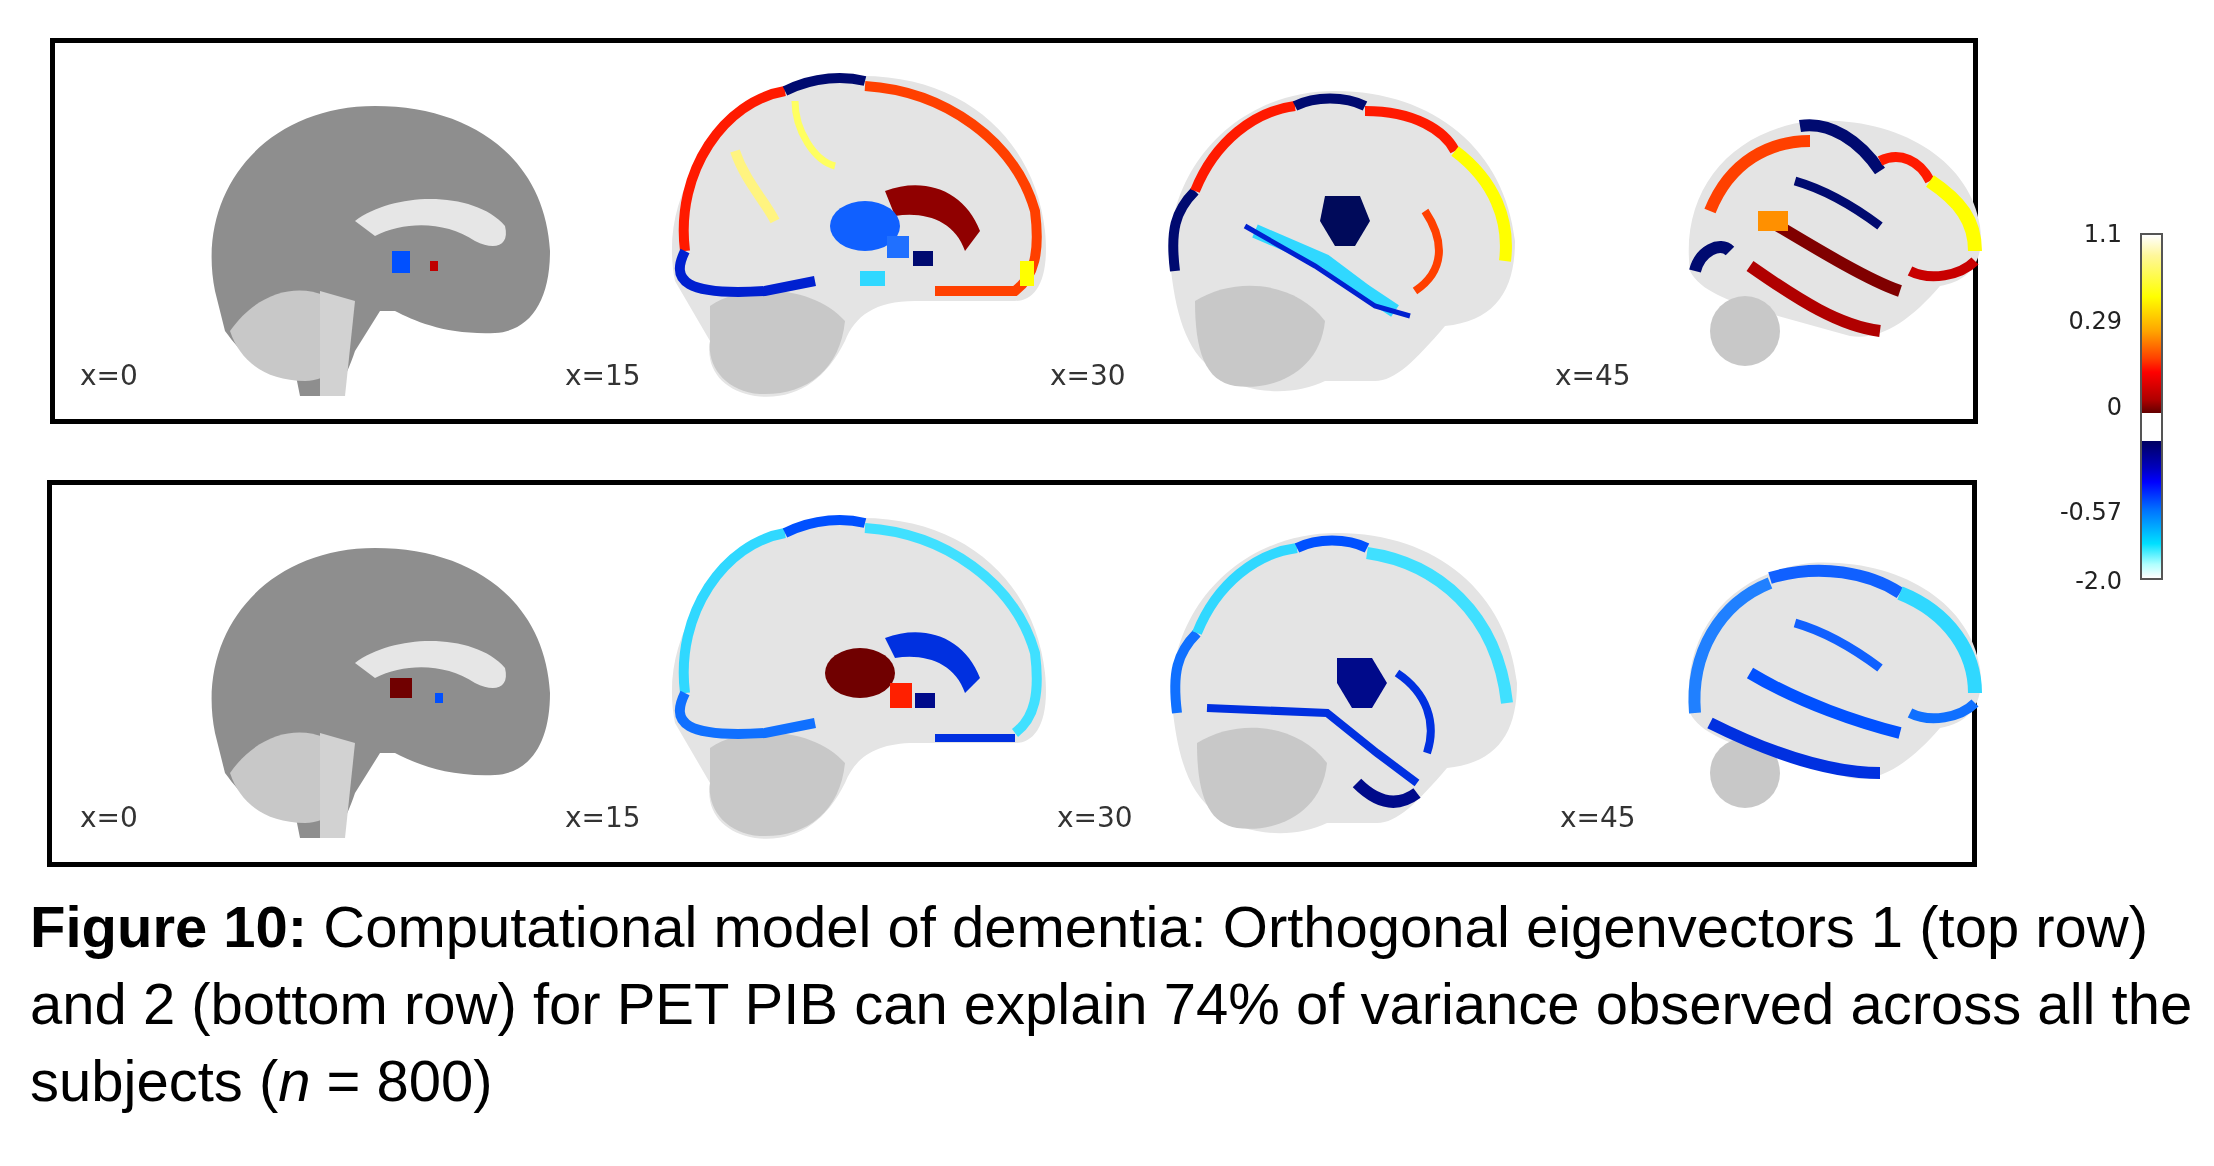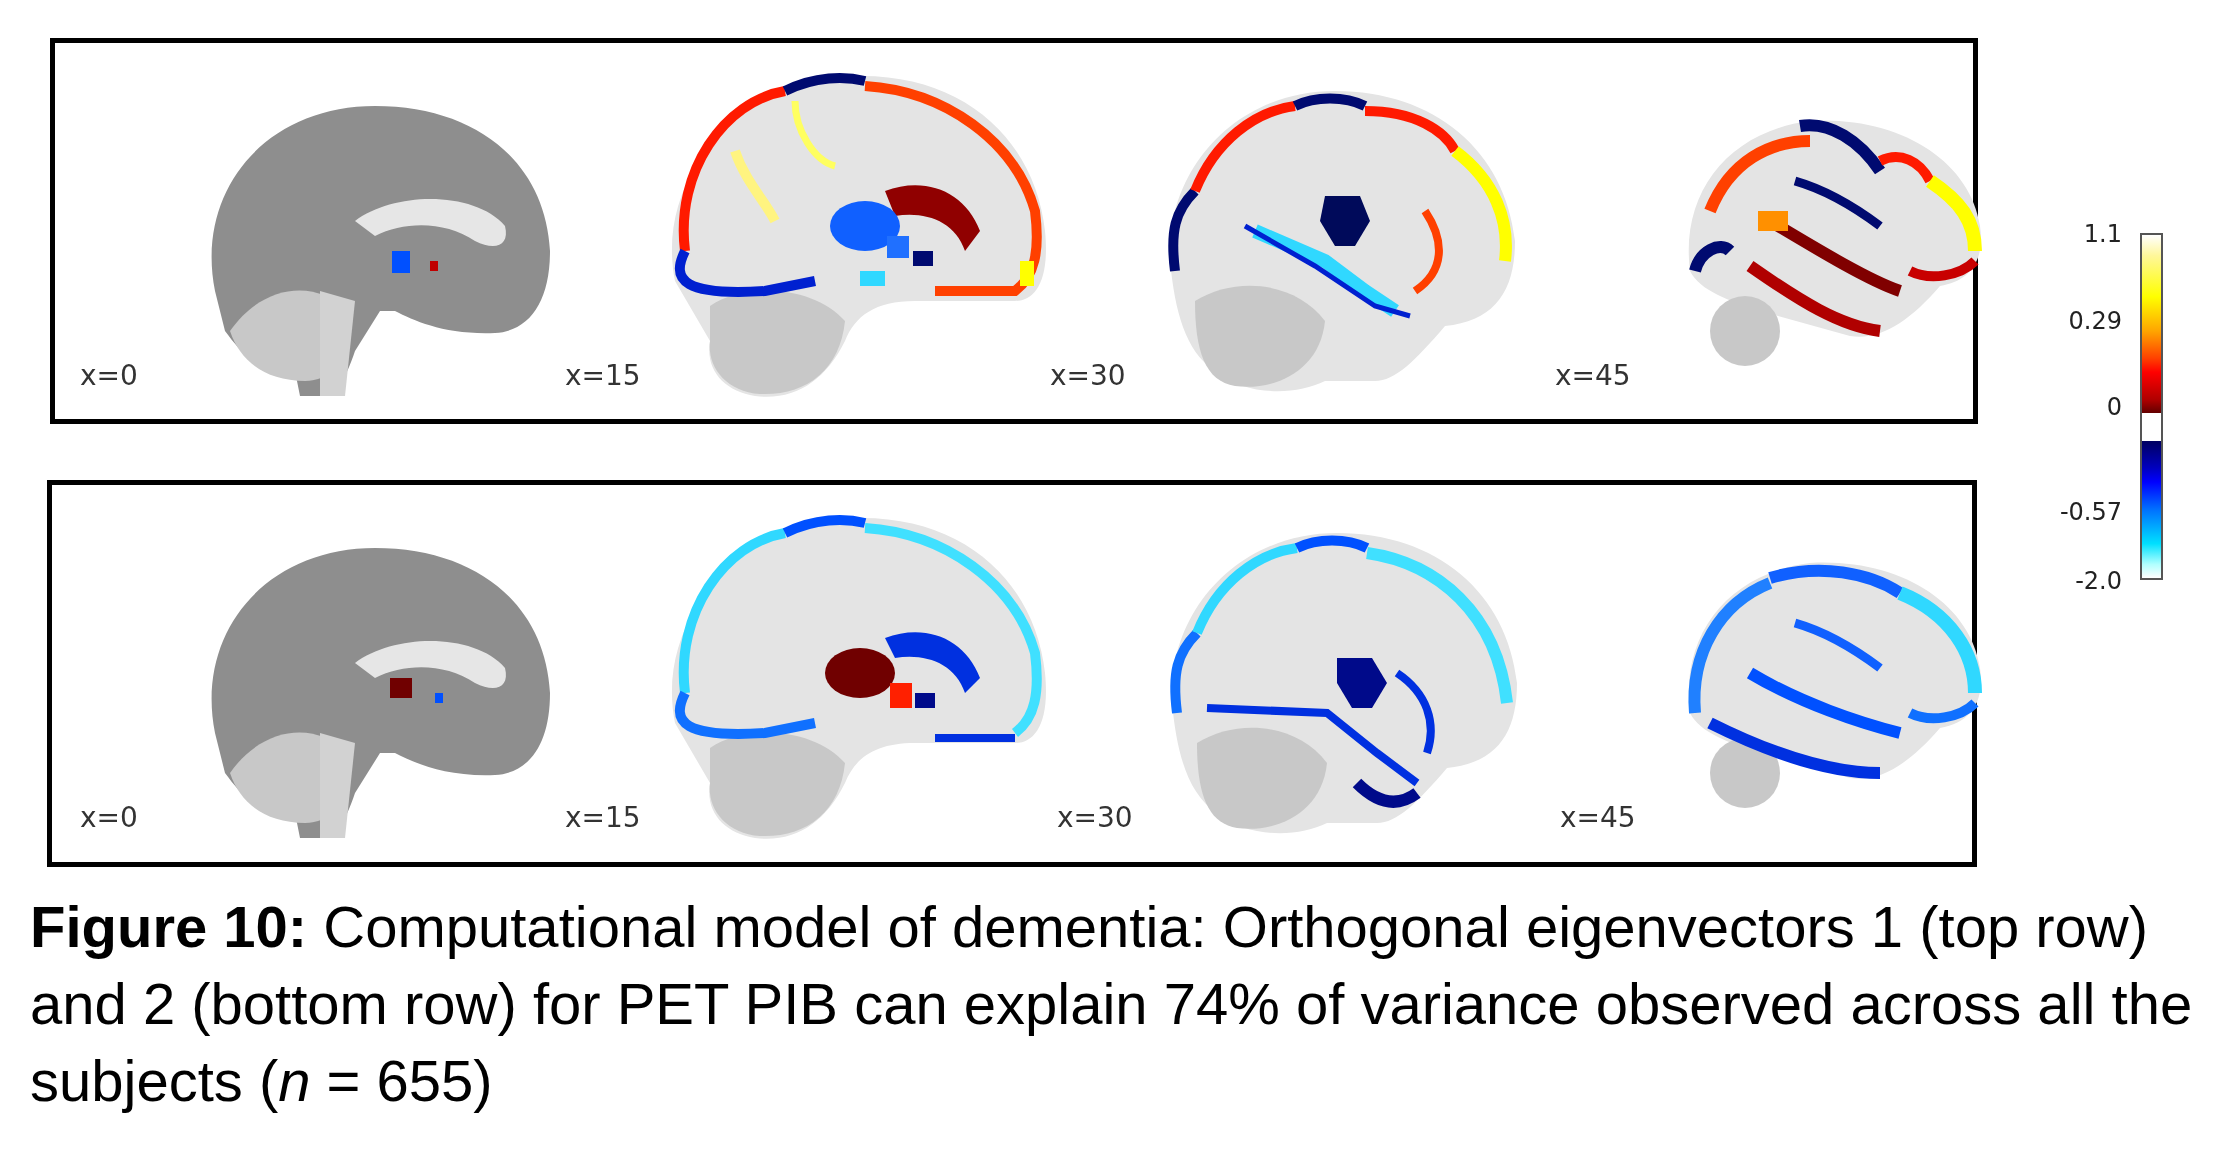--- a/index.html
+++ b/index.html
@@ -154,14 +154,14 @@
 </div>
 
 <div class="cbar"></div>
 <span class="cbar-tick" style="top:220px;">1.1</span>
 <span class="cbar-tick" style="top:307px;">0.29</span>
 <span class="cbar-tick" style="top:393px;">0</span>
 <span class="cbar-tick" style="top:498px;">-0.57</span>
 <span class="cbar-tick" style="top:567px;">-2.0</span>
 
 <div class="caption">
-  <b>Figure 10:</b><span> Computational model of dementia: Orthogonal eigenvectors 1 (top row) and 2 (bottom row) for PET PIB can explain 74% of variance observed across all the subjects (</span><i>n</i><span> = 655)</span>
+  <b>Figure 10:</b><span> Computational model of dementia: Orthogonal eigenvectors 1 (top row) and 2 (bottom row) for PET PIB can explain 74% of variance observed across all the subjects (</span><i>n</i><span> = 800)</span>
 </div>
 
 </body></html>

